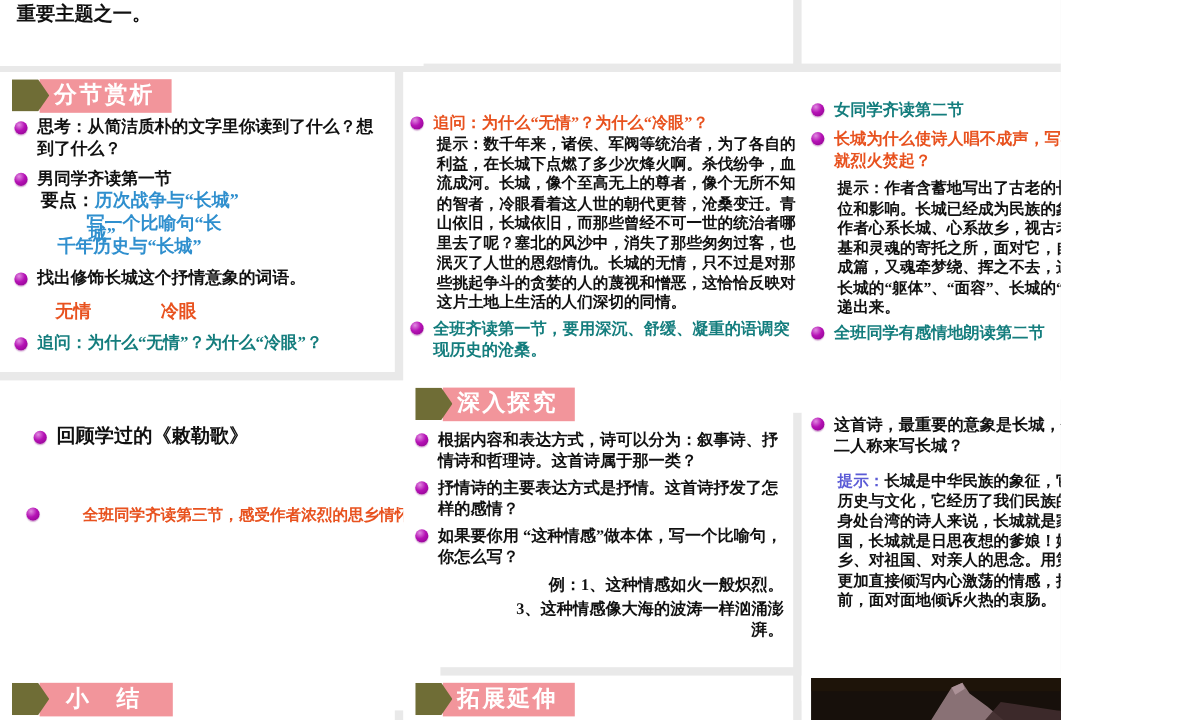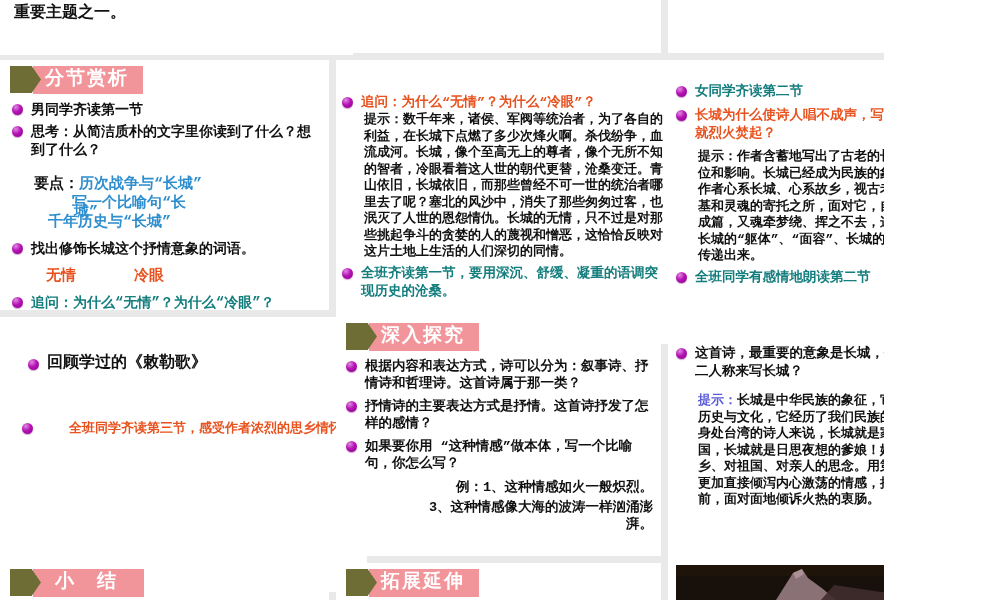--- a/index.html
+++ b/index.html
@@ -1,17 +1,17 @@
 <!DOCTYPE html>
 <html lang="zh" style="--gutter_gray: #e9e9e9; --slide_white: #ffffff; --header_pink: #f2959b; --header_olive: #6f6d36; --bullet_purple: #8a008a; --teal: #147d7d; --orange: #e8521f; --blue: #2f8fce; --violet: #5b5bd6;"><head>
 <meta charset="utf-8">
 <style>
   html,body{margin:0;padding:0;}
   .canvas{position:relative;width:884px;height:600px;background:var(--gutter_gray,#e9e9e9);
-    font-family:Liberation Mono, monospace;font-weight:bold;overflow:hidden;color:#111;}
+    font-family:Liberation Serif, serif;font-weight:bold;overflow:hidden;color:#111;}
   .slide{position:absolute;background:var(--slide_white,#fff);overflow:hidden;}
   
   .r1{top:0;height:53px}.r2{top:60px;height:250px}.r3{top:317px;height:239px}.r4{top:563px;height:37px}
   .c1{left:0;width:329px}.c2{left:336px;width:325px}.c3{left:668px;width:332px}
   
   .hdr{display:flex;align-items:flex-start;margin:6px 0 0 10px;width:max-content;position:relative;}
   .hdr .arrow{width:31px;height:27px;background:var(--header_olive,#6f6d36);
     clip-path:polygon(0 0,70% 0,100% 50%,70% 100%,0 100%);position:relative;z-index:2;margin-right:-8px;flex:none;}
   .hdr .badge{background:var(--header_pink,#f2959b);color:#fff;font-size:19px;line-height:27px;
     padding:0 14px 1px 12px;letter-spacing:2px;white-space:nowrap;}
@@ -20,21 +20,21 @@
   .dot{width:11px;height:11px;border-radius:50%;flex:none;margin:3px 8px 0 0;
     background:radial-gradient(circle at 35% 28%,#e härm,#a100a1);
     background:radial-gradient(circle at 35% 28%,#e08ae0 0%,#b512b5 45%,var(--bullet_purple,#8a008a) 100%);
     box-shadow:0 1px 1px rgba(120,0,120,.35);}
   .t-teal{color:var(--teal,#147d7d)} .t-orange{color:var(--orange,#e8521f)}
   .t-blue{color:var(--blue,#2f8fce)} .t-violet{color:var(--violet,#5b5bd6)}
   .hint{font-size:13px;line-height:16.5px;margin-left:22px;}
   
   .s-r1c1{padding:2px 10px 0 14px;font-size:16px;}
   .s-r2c1 .body{padding:0 8px 0 12px;}
-  .s-r2c1 .pts{font-size:15px;line-height:19px;margin-left:22px;margin-top:16px;}
+  .s-r2c1 .pts{font-size:15px;line-height:19px;margin-left:22px;}
   .s-r2c1 .pt2{margin-left:38px;} .s-r2c1 .pt3{margin-left:14px;position:relative;width:max-content;}
   .s-r2c1 .wrapchar{position:absolute;left:26px;top:-10px;}
   .s-r2c1 .words{margin:8px 0 0 34px;font-size:15px;display:flex;gap:58px;}
   .s-r2c2{padding:34px 6px 0 6px;} .s-r2c2 .b{font-size:13.5px;}
   .s-r2c3{padding:23px 4px 0 8px;} .s-r2c3 .b{font-size:13.5px;}
   .s-r3c1{padding:36px 10px 0 28px;}
   .s-r3c1 .recall{font-size:16px;line-height:21px;}
   .s-r3c1 .recall .txt{width:160px;}
   .s-r3c1 .readall{font-size:13px;margin:46px 0 0 -6px;gap:28px;}
   .s-r3c2 .body{padding:0 8px 0 10px;} .s-r3c2 .b{font-size:13.5px;line-height:17px;}
@@ -56,27 +56,27 @@
   </div>
   <div class="slide r1 c2"></div>
   <div class="slide r1 c3"></div>
 
   <div class="slide r2 c1 s-r2c1">
     <div class="hdr">
       <span class="arrow"></span>
       <span class="badge">分节赏析</span>
     </div>
     <div class="body">
+      <div class="b mt4">
+        <span class="dot"></span>
+        <span style="width:292px">思考：从简洁质朴的文字里你读到了什么？想到了什么？</span>
+      </div>
       <div class="b mt7">
         <span class="dot"></span>
         <span>男同学齐读第一节</span>
-      </div>
-      <div class="b mt4">
-        <span class="dot"></span>
-        <span style="width:292px">思考：从简洁质朴的文字里你读到了什么？想到了什么？</span>
       </div>
       <div class="pts">
         <div><span>要点：</span><span class="t-blue">历次战争与“长城”</span></div>
         <div class="pt2 t-blue">写一个比喻句“长</div>
         <div class="pt3 t-blue">
           <span>千年历史与“长城”</span><span class="wrapchar">城”</span>
         </div>
       </div>
       <div class="b mt8">
         <span class="dot"></span>

